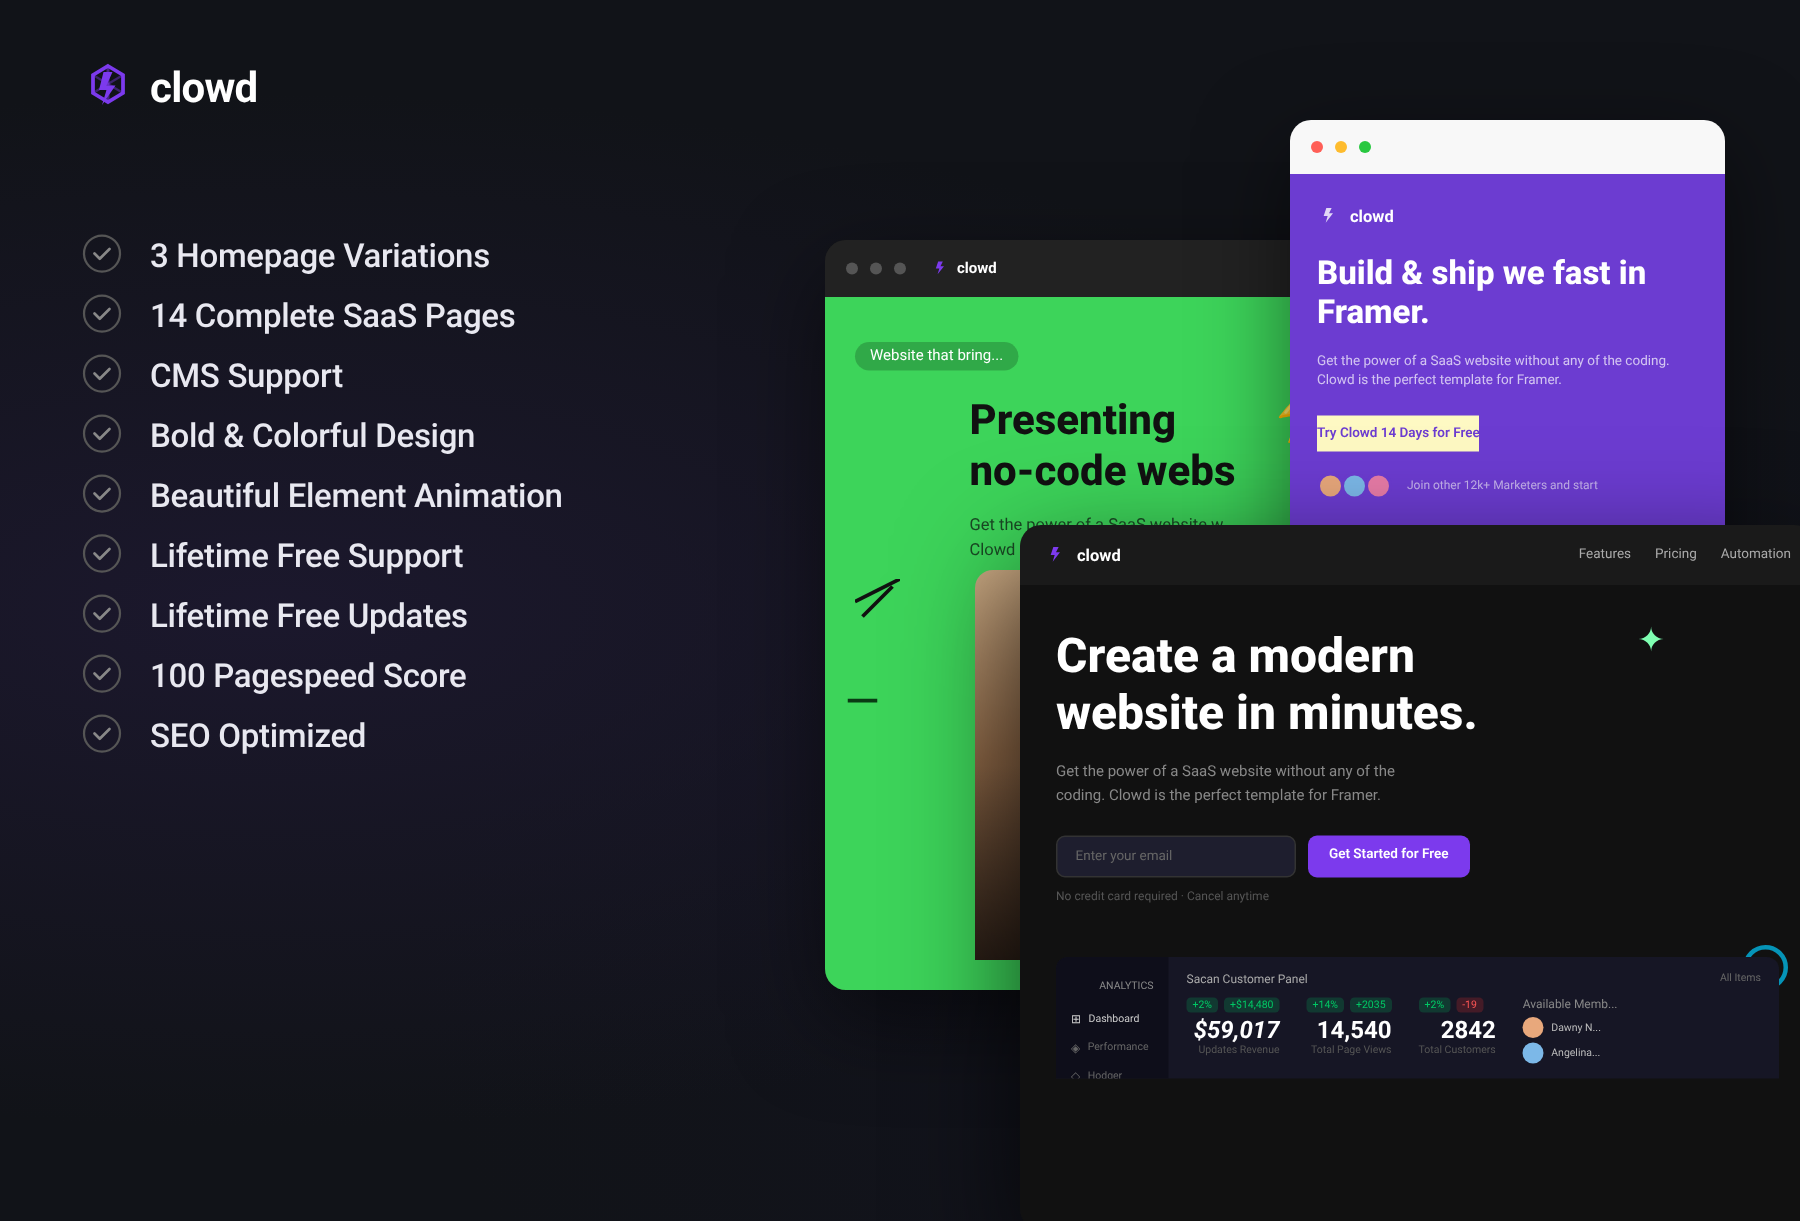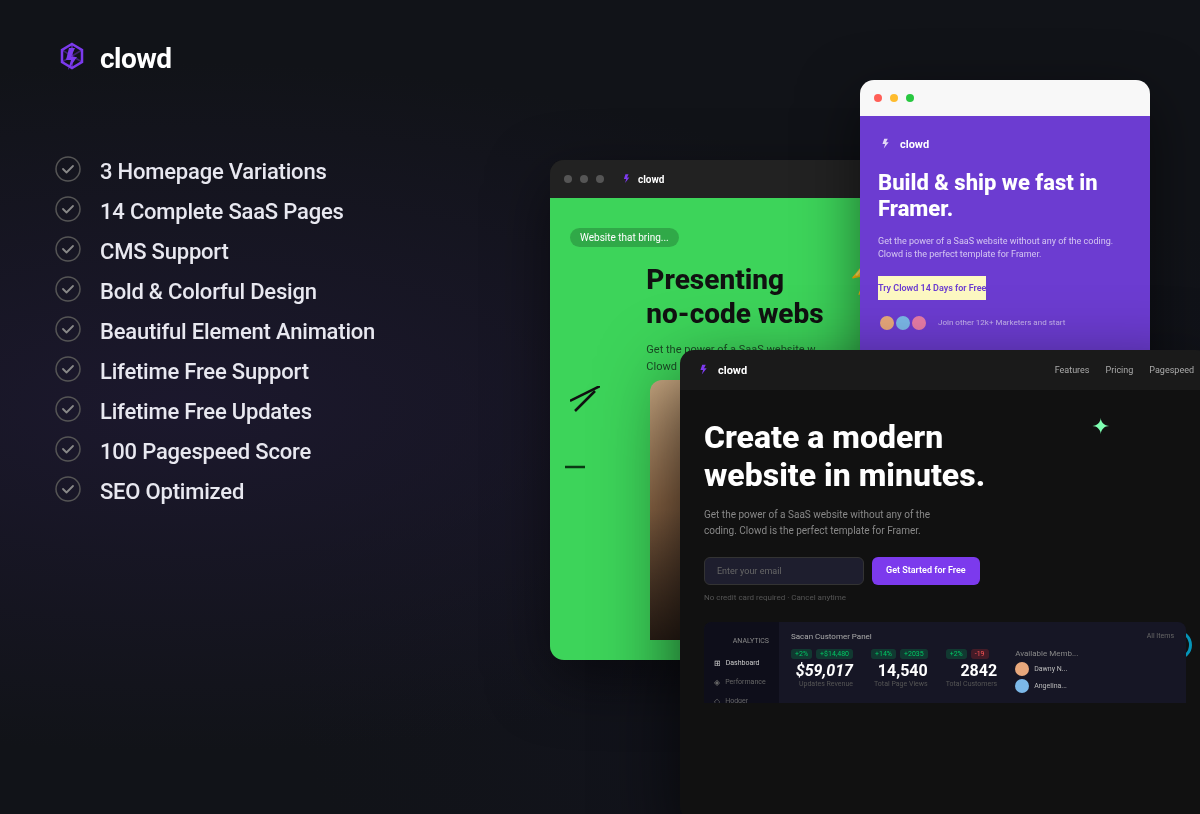--- a/index.html
+++ b/index.html
@@ -325,21 +325,21 @@
       color: white;
       font-size: 9px;
       font-weight: 600;
       padding: 8px 14px;
       border-radius: 6px;
     }
 
     .dark-no-card {
       font-size: 8px;
       color: #555;
-      margin-bottom: 20px;
+      margin-bottom: 36px;
     }
   </style>
 </head>
 <body>
 
 <div class="header">
   <svg class="logo-icon" viewBox="0 0 36 36" fill="none" xmlns="http://www.w3.org/2000/svg">
     <path d="M18 4 L28 10 L28 22 L18 28 L8 22 L8 10 Z" stroke="#7c3aed" stroke-width="2.5" fill="none"></path>
     <path d="M18 4 L18 28" stroke="#7c3aed" stroke-width="2" opacity="0.5"></path>
     <path d="M8 10 L28 22" stroke="#7c3aed" stroke-width="1.5" opacity="0.4"></path>
@@ -489,21 +489,21 @@
     <div class="preview-dark-header">
       <div style="display:flex; align-items:center; gap:6px;">
         <svg width="16" height="16" viewBox="0 0 36 36" fill="none">
           <path d="M14 6 L22 6 L18 14 L24 14 L13 28 L16 18 L10 18 Z" fill="#7c3aed"></path>
         </svg>
         <span style="font-size:11px; color:#fff; font-weight:700;">clowd</span>
       </div>
       <div class="dark-nav-items">
         <span class="dark-nav-item">Features</span>
         <span class="dark-nav-item">Pricing</span>
-        <span class="dark-nav-item">Pagespeed</span>
+        <span class="dark-nav-item">Automation</span>
       </div>
     </div>
     <div class="preview-dark-body">
       <div class="dark-star">✦</div>
       <div class="dark-circle-icon"></div>
 
       <div class="dark-title">Create a modern<br>website in minutes.</div>
       <div class="dark-desc">Get the power of a SaaS website without any of the coding. Clowd is the perfect template for Framer.</div>
 
       <div class="dark-email-row">

